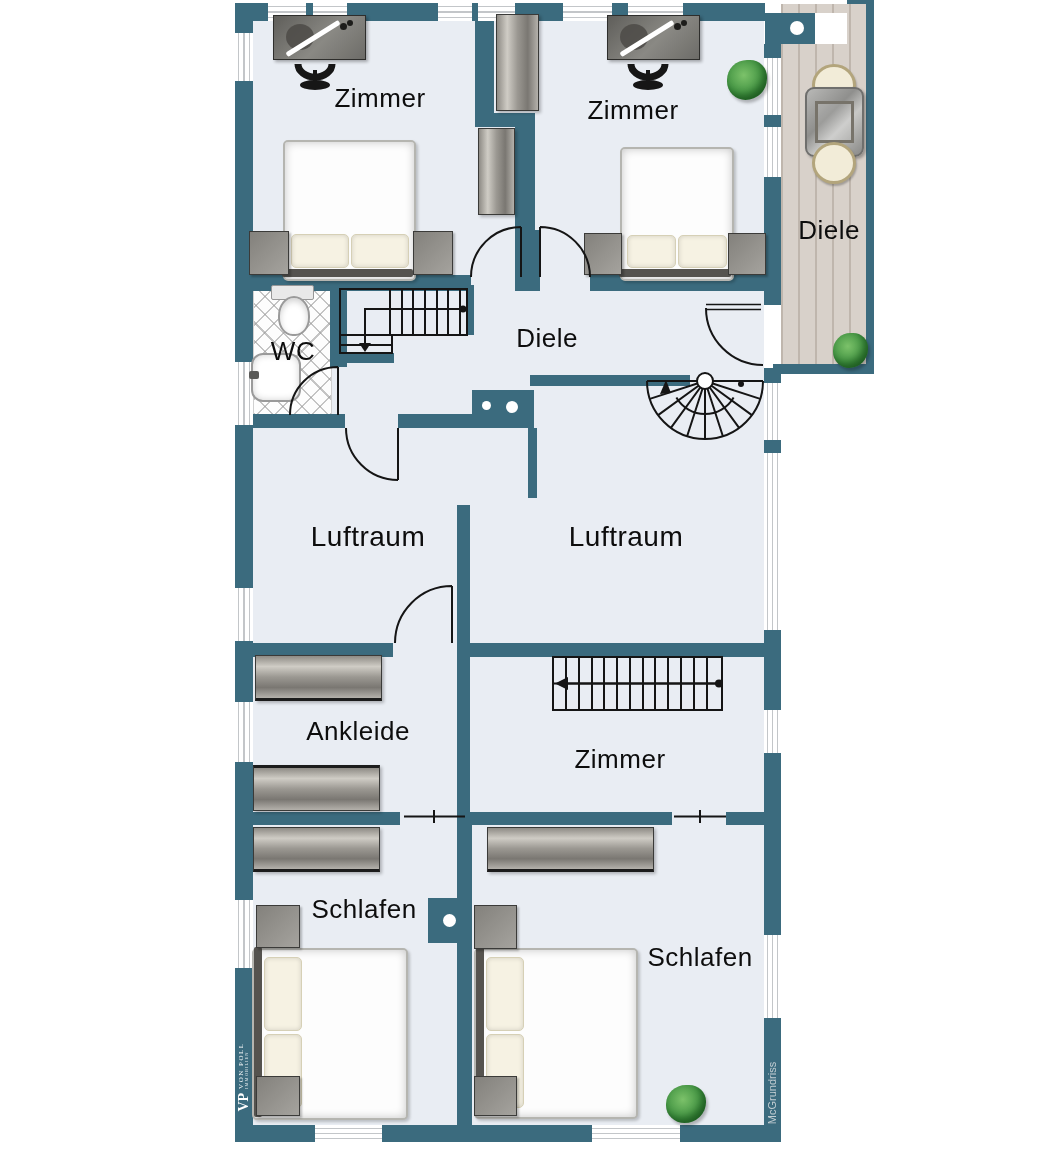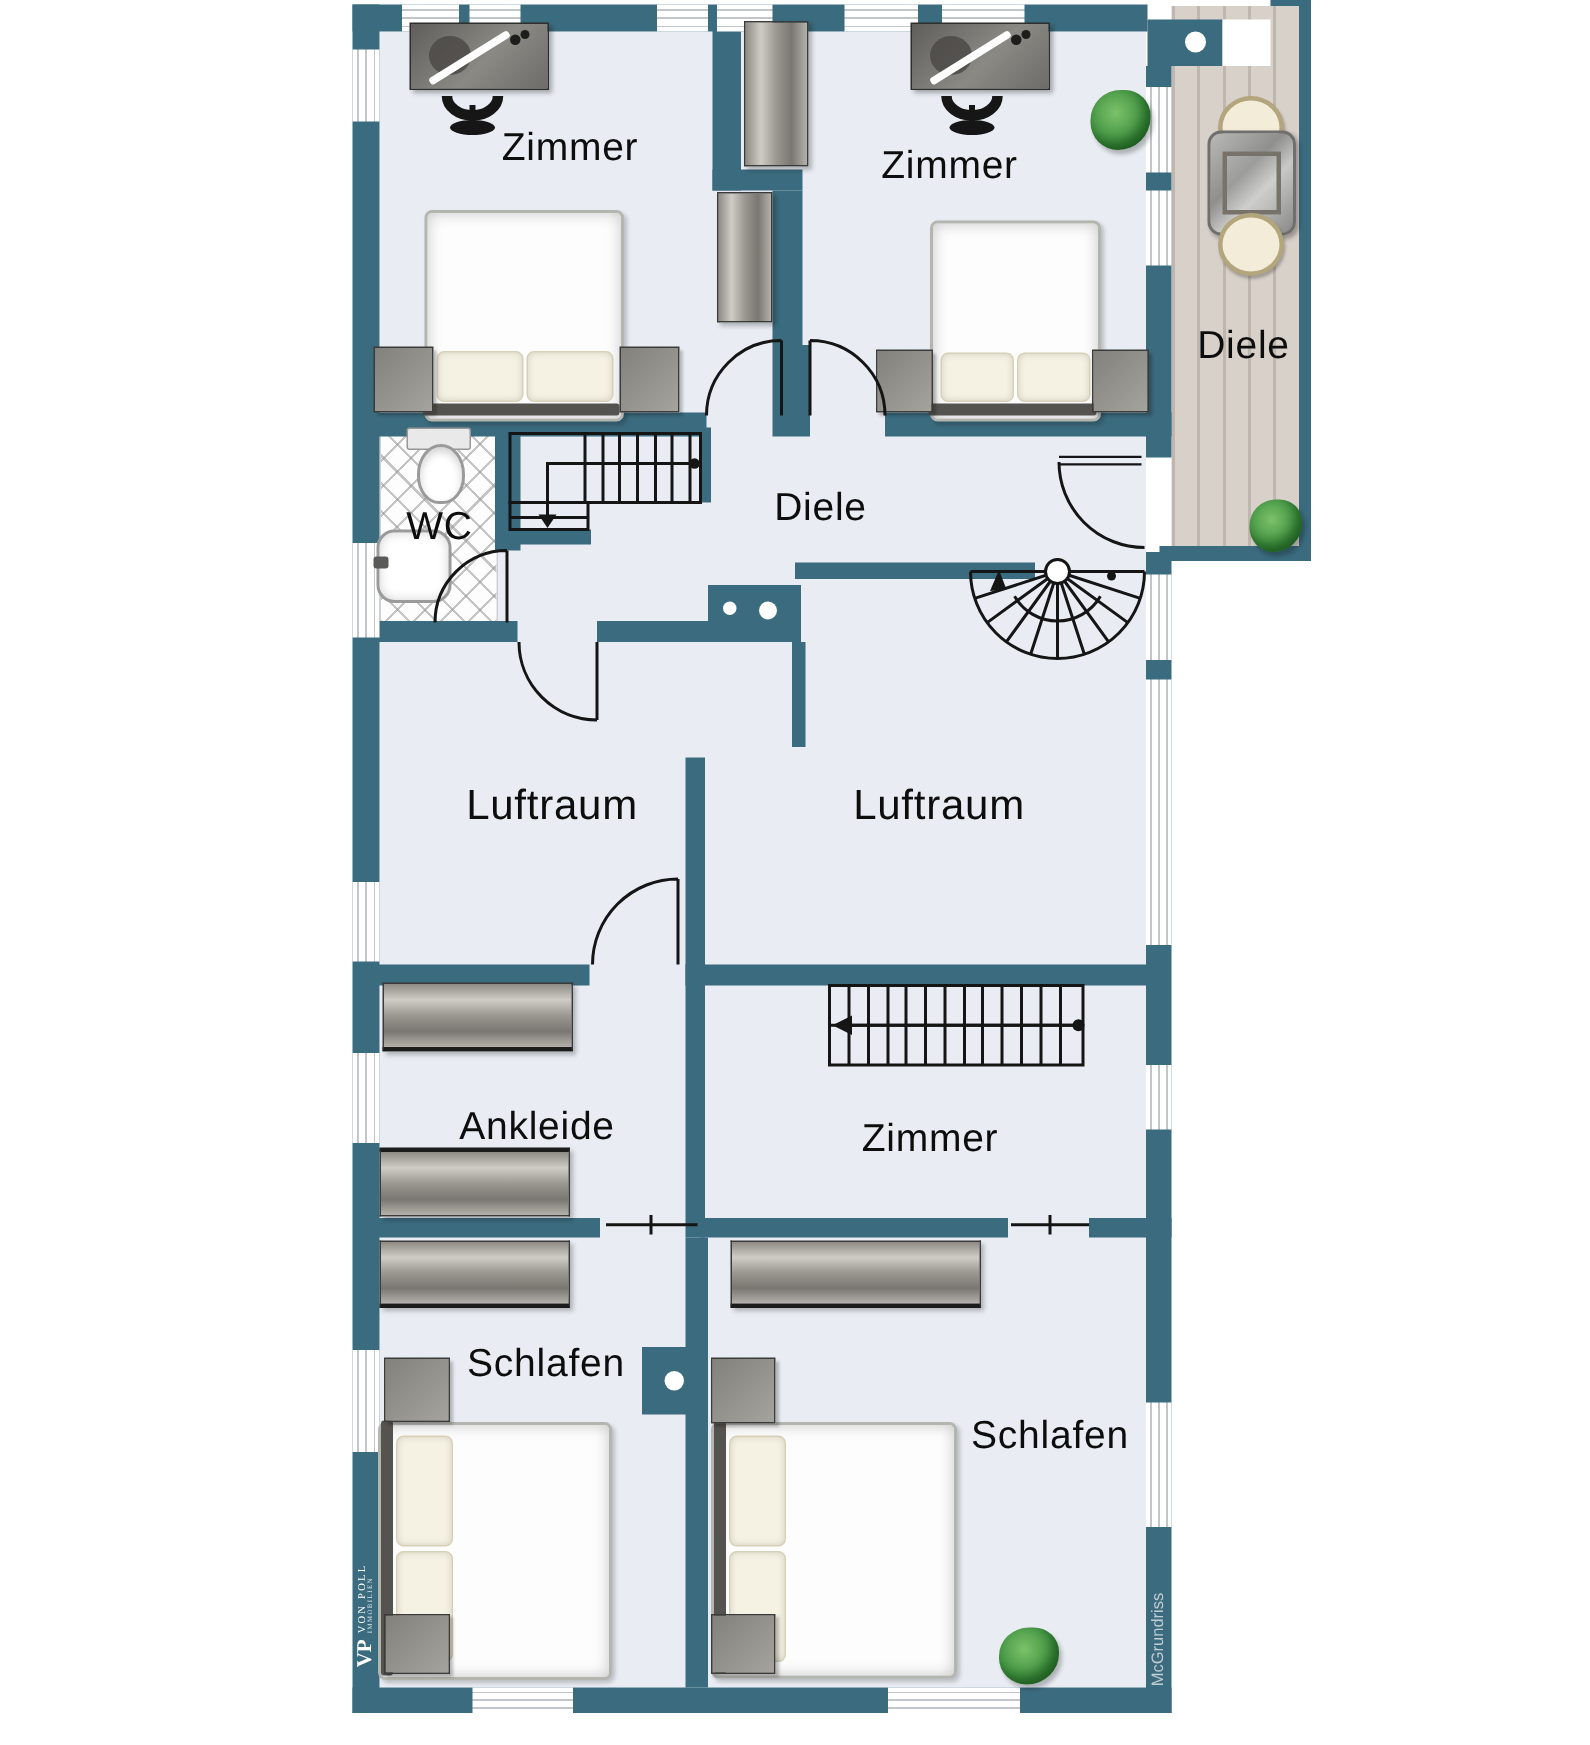--- a/index.html
+++ b/index.html
@@ -234,21 +234,21 @@
     </g>
   </svg>
 
   <div class="abs room-label" style="left:380px;top:98px;">Zimmer</div>
   <div class="abs room-label" style="left:633px;top:110px;">Zimmer</div>
   <div class="abs room-label" style="left:829px;top:230px;">Diele</div>
   <div class="abs room-label" style="left:293px;top:351px;">WC</div>
   <div class="abs room-label" style="left:547px;top:338px;">Diele</div>
   <div class="abs room-label lbl-big" style="left:368px;top:537px;">Luftraum</div>
   <div class="abs room-label lbl-big" style="left:626px;top:537px;">Luftraum</div>
-  <div class="abs room-label" style="left:358px;top:751px;">Ankleide</div>
+  <div class="abs room-label" style="left:358px;top:731px;">Ankleide</div>
   <div class="abs room-label" style="left:620px;top:759px;">Zimmer</div>
   <div class="abs room-label" style="left:364px;top:909px;">Schlafen</div>
   <div class="abs room-label" style="left:700px;top:957px;">Schlafen</div>
 
   <div class="abs wm-left" style="left:244px;top:1077px;">
     <span class="vp">VP</span>
     <span class="stack">
       <span class="brand">VON POLL</span>
       <span class="sub">IMMOBILIEN</span>
     </span>

